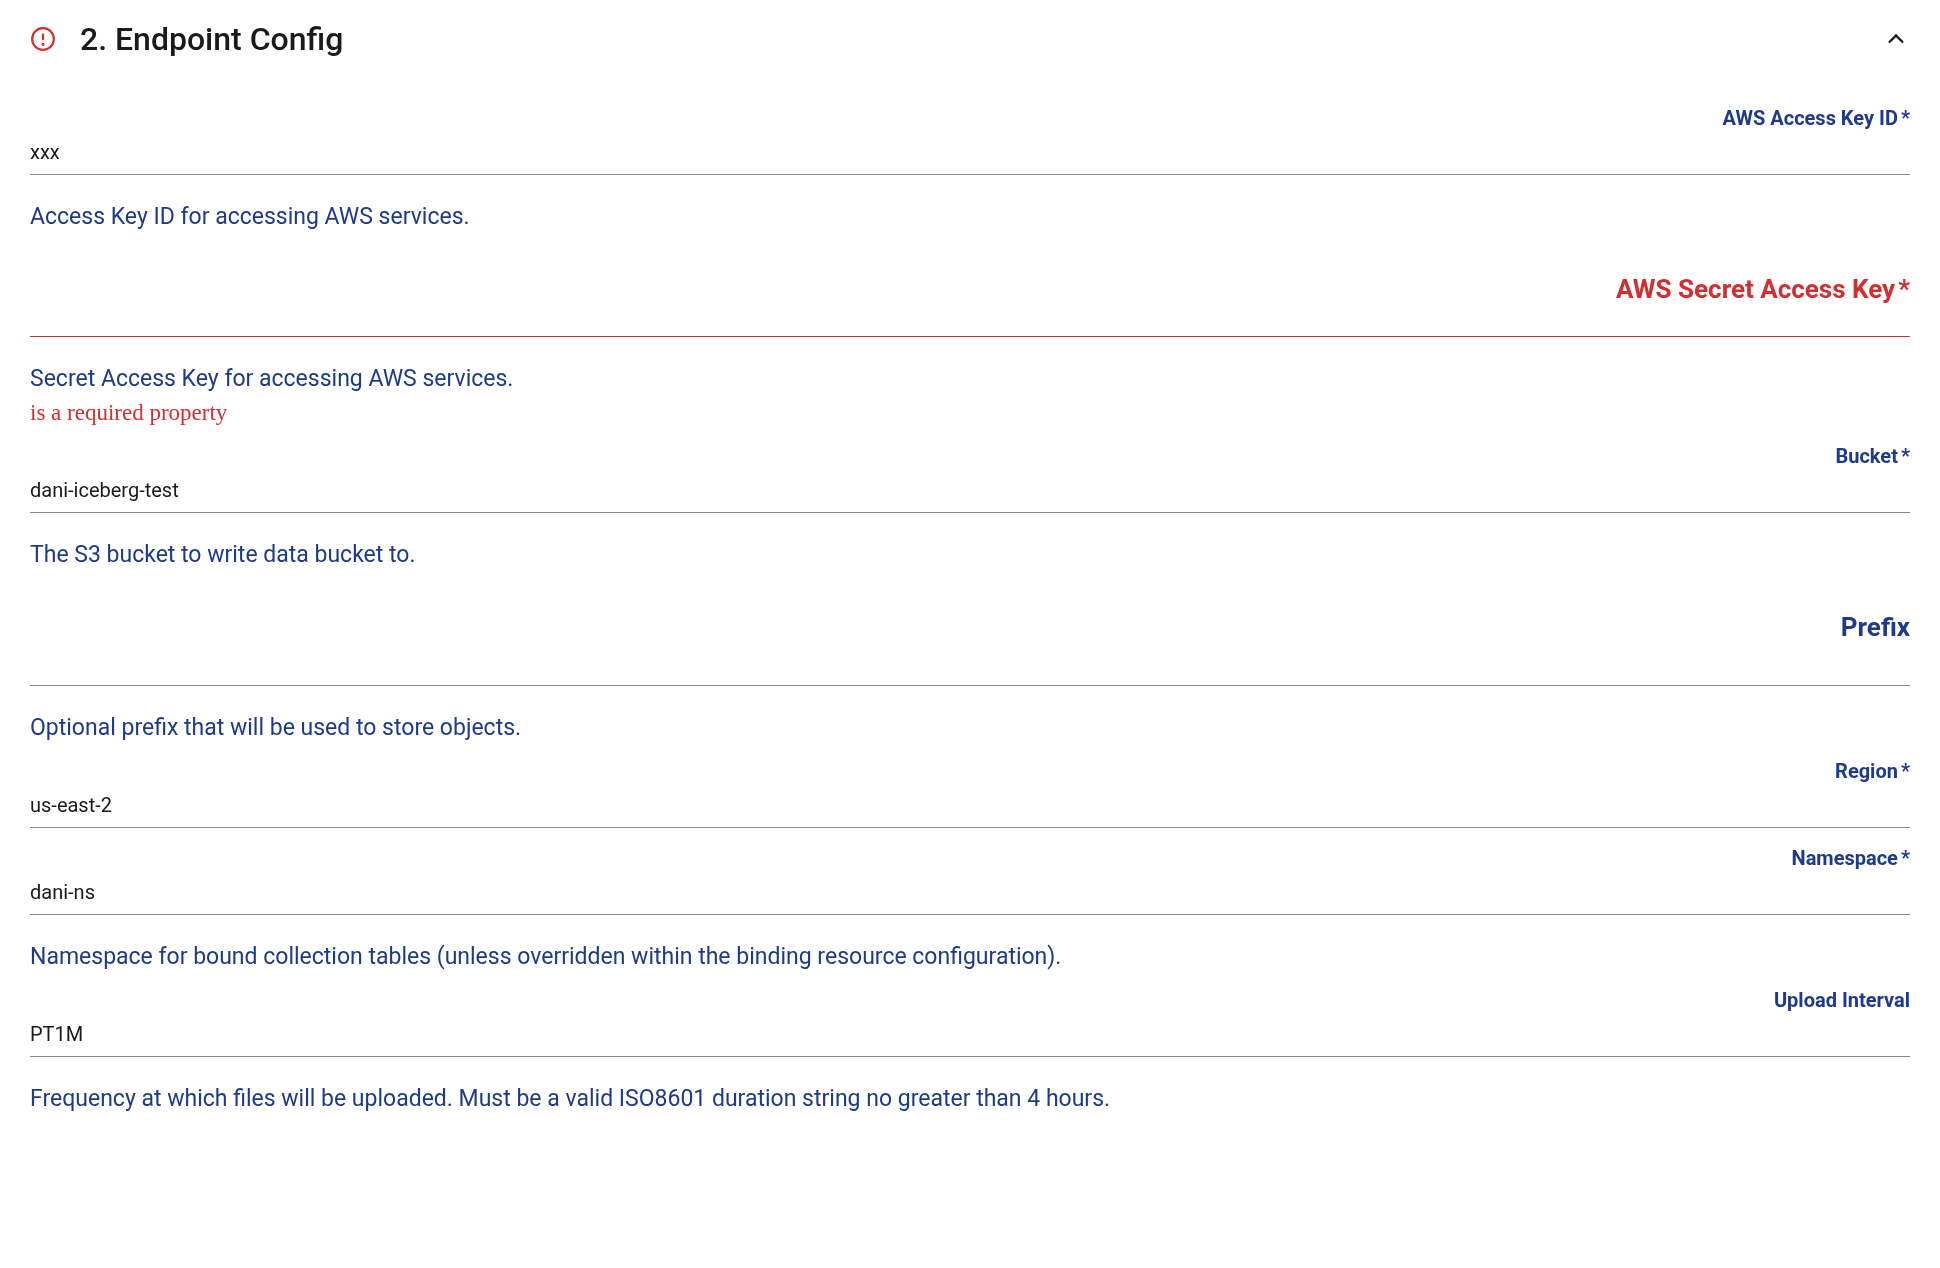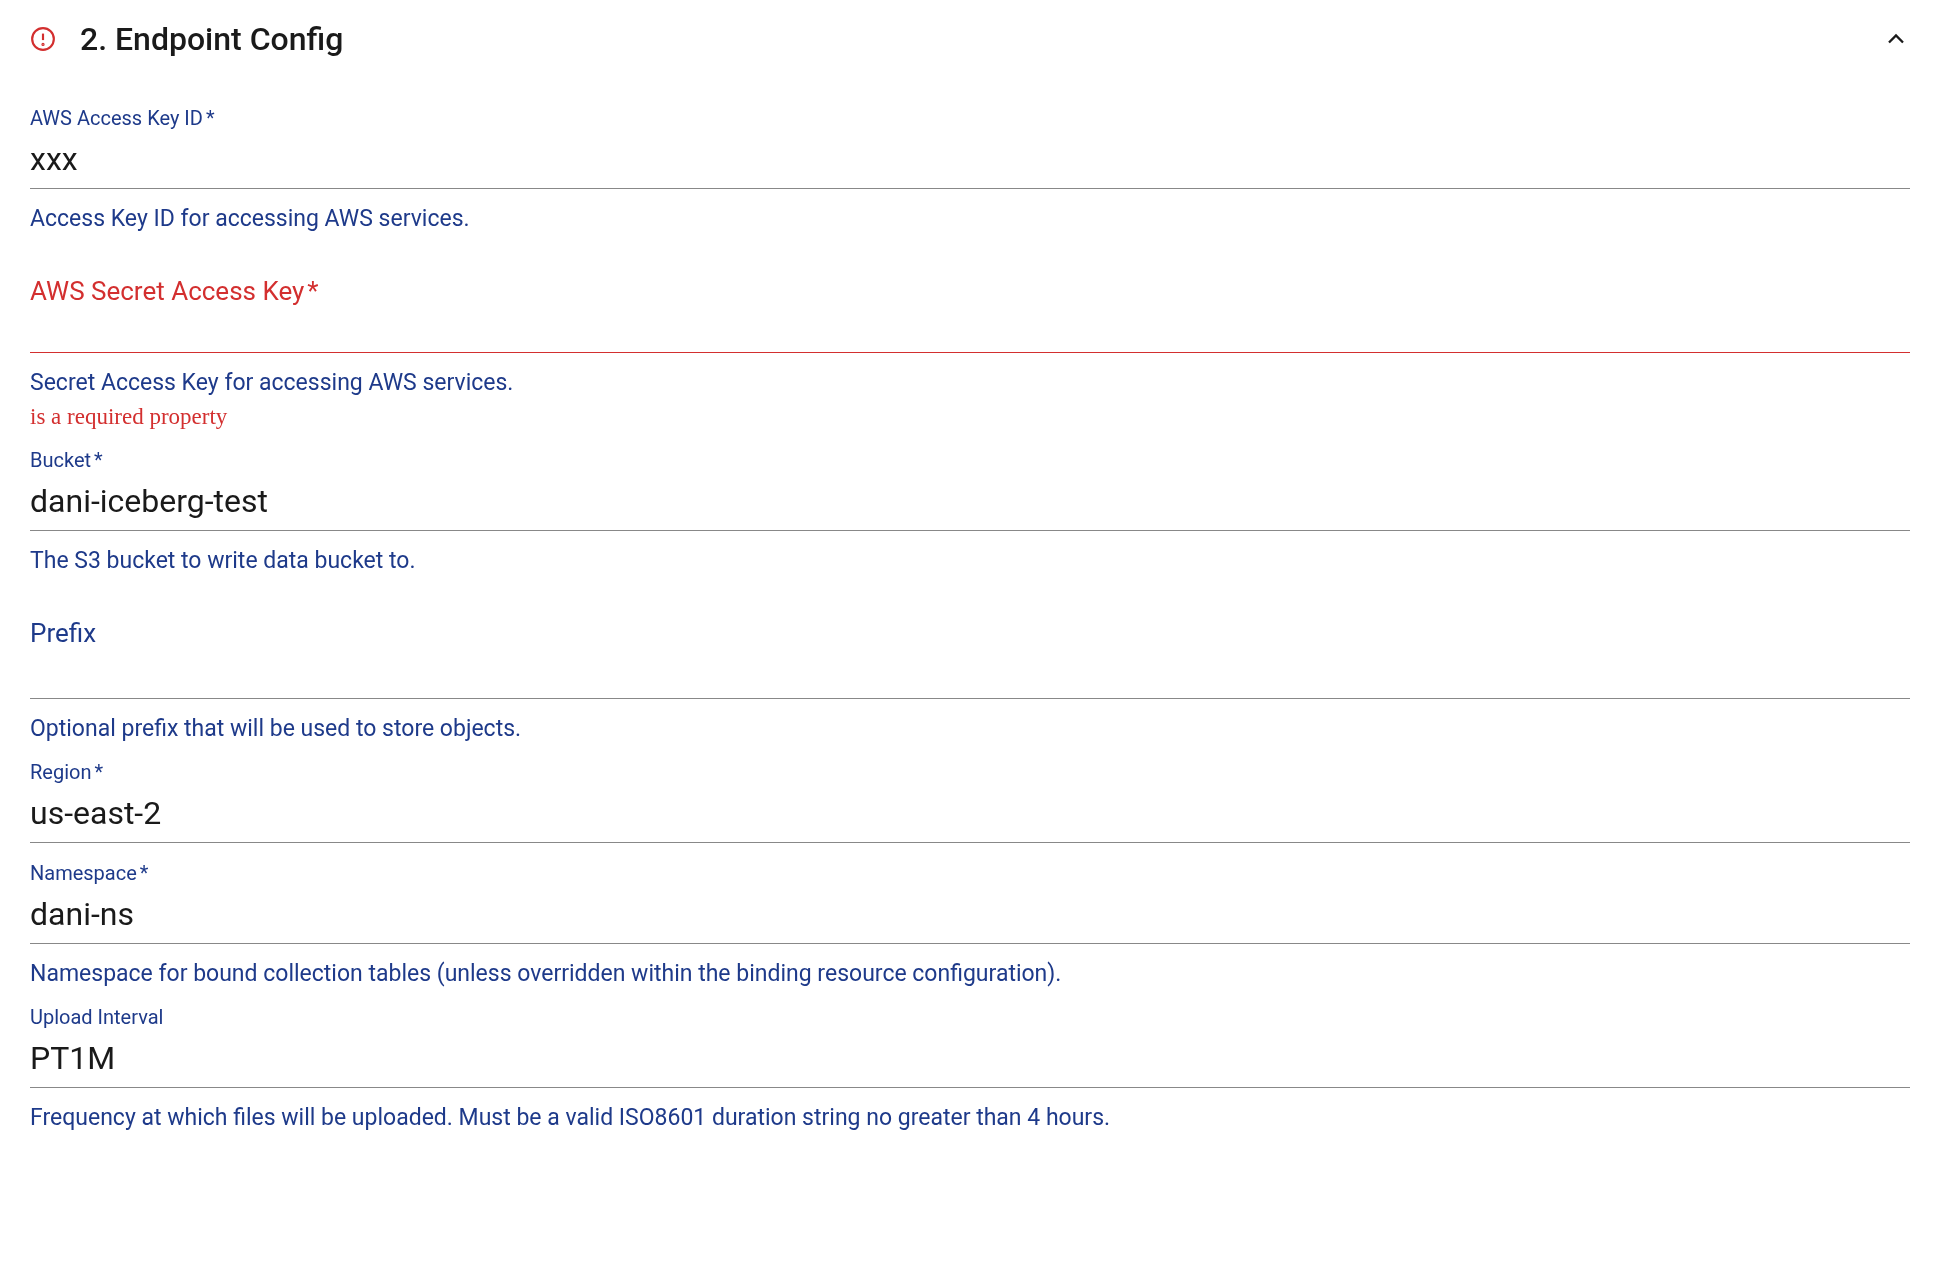--- a/index.html
+++ b/index.html
@@ -45,58 +45,59 @@
   }
   .field-group.error-gap {
     margin-bottom: 18px;
   }
   .field-group.tight {
     margin-bottom: 18px;
   }
   .field-label {
     font-size: 20px;
     color: #1e3a8a;
-    font-weight: 400;
+    font-weight: 700;
     margin-bottom: 2px;
     display: block;
+    text-align: right;
   }
   .field-label.large {
     font-size: 26px;
     margin-bottom: 0;
   }
   .field-label.error-label {
     color: #d32f2f;
   }
   .req-star {
     margin-left: 3px;
   }
   .field-input {
     width: 100%;
     border: none;
     border-bottom: 1px solid #888;
-    font-size: 32px;
+    font-size: 20px;
     padding: 8px 0 10px 0;
     background: transparent;
     color: #1a1a1a;
     outline: none;
     font-family: inherit;
   }
   .field-input.empty-large {
     min-height: 44px;
     padding: 2px 0 10px 0;
   }
   .field-input.error-underline {
     border-bottom: 1.5px solid #d32f2f;
     min-height: 14px;
     padding: 2px 0 6px 0;
   }
   .helper-text {
     font-size: 23px;
     color: #1e3a8a;
-    margin-top: 16px;
+    margin-top: 28px;
   }
   .error-text {
     font-size: 23px;
     color: #d32f2f;
     margin-top: 8px;
     font-family: Liberation Serif, serif;
   }
 </style>
 </head>
 <body>

